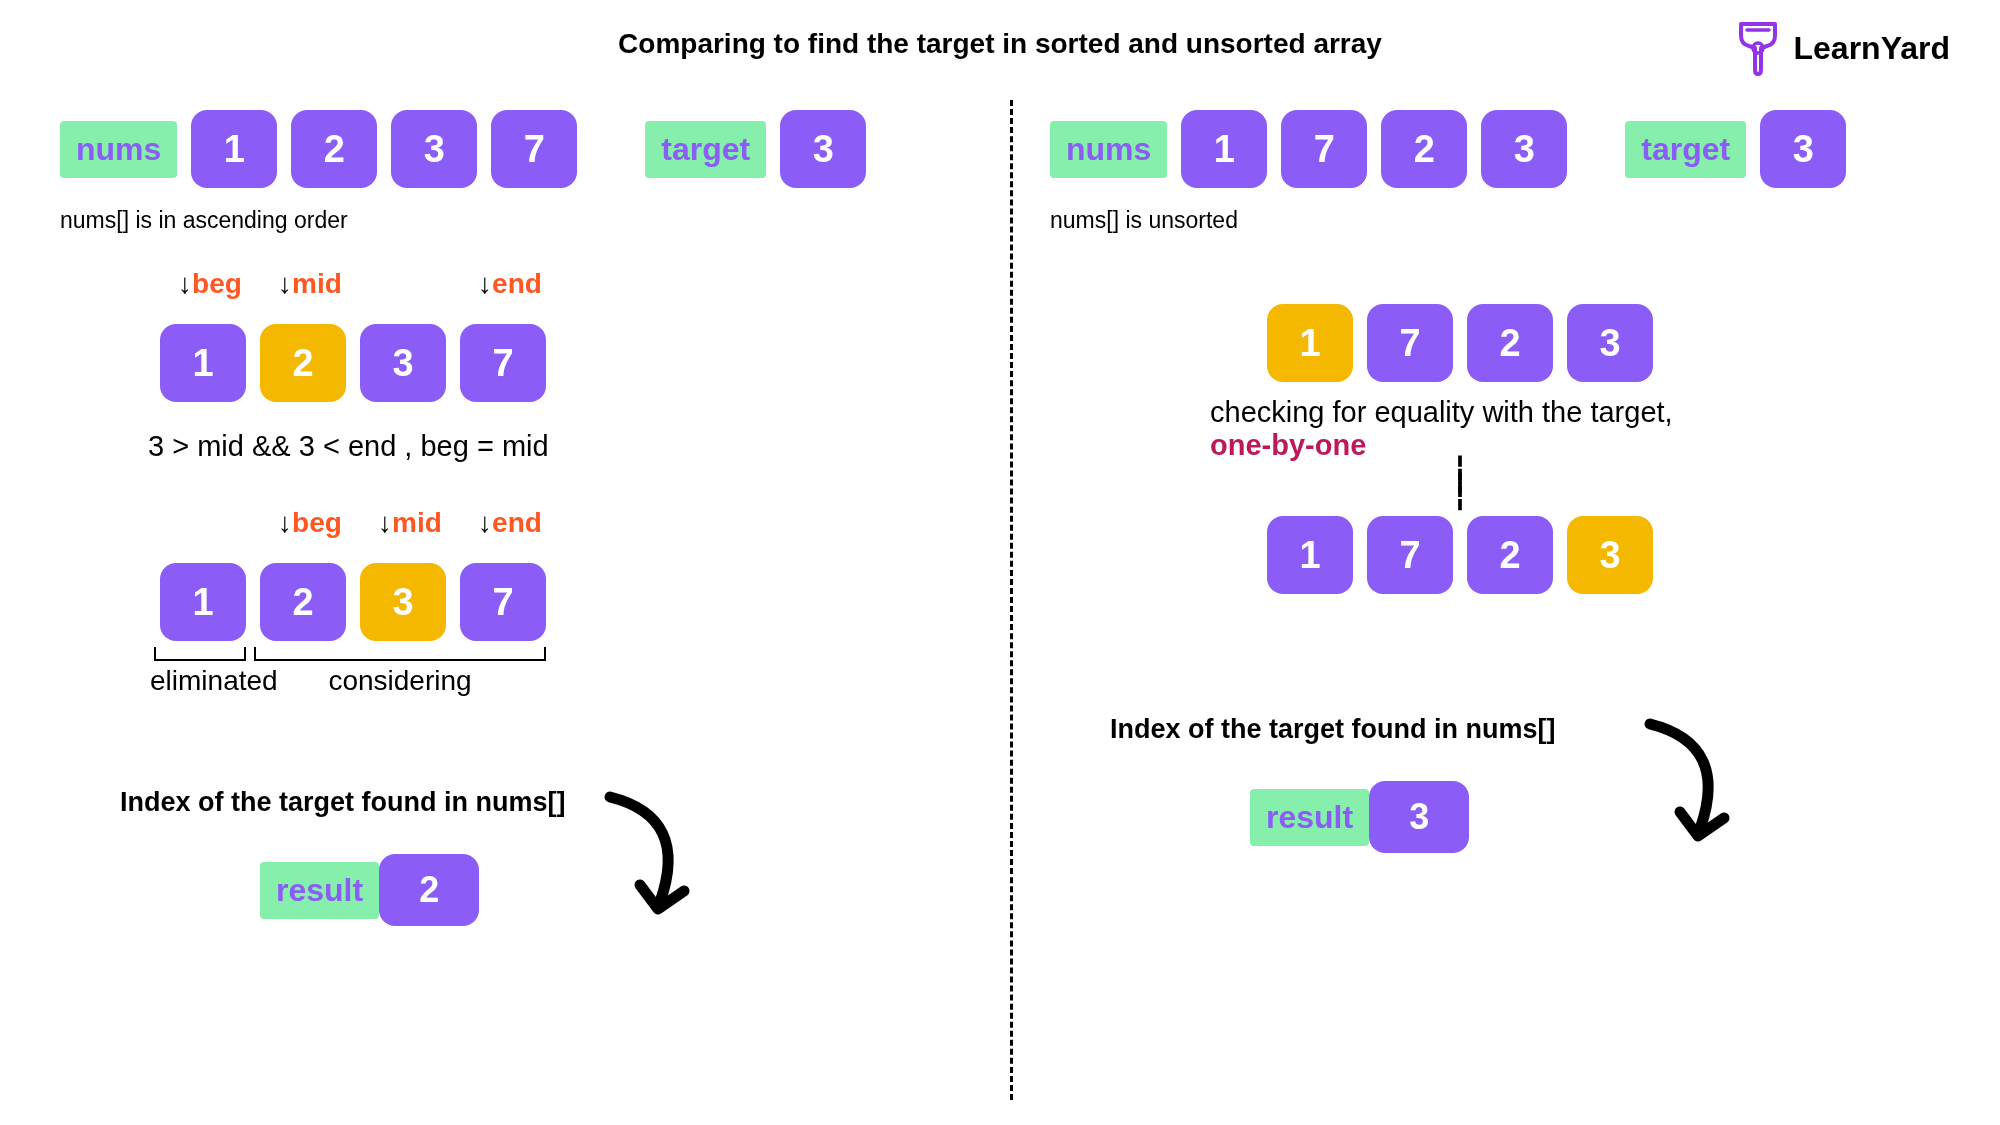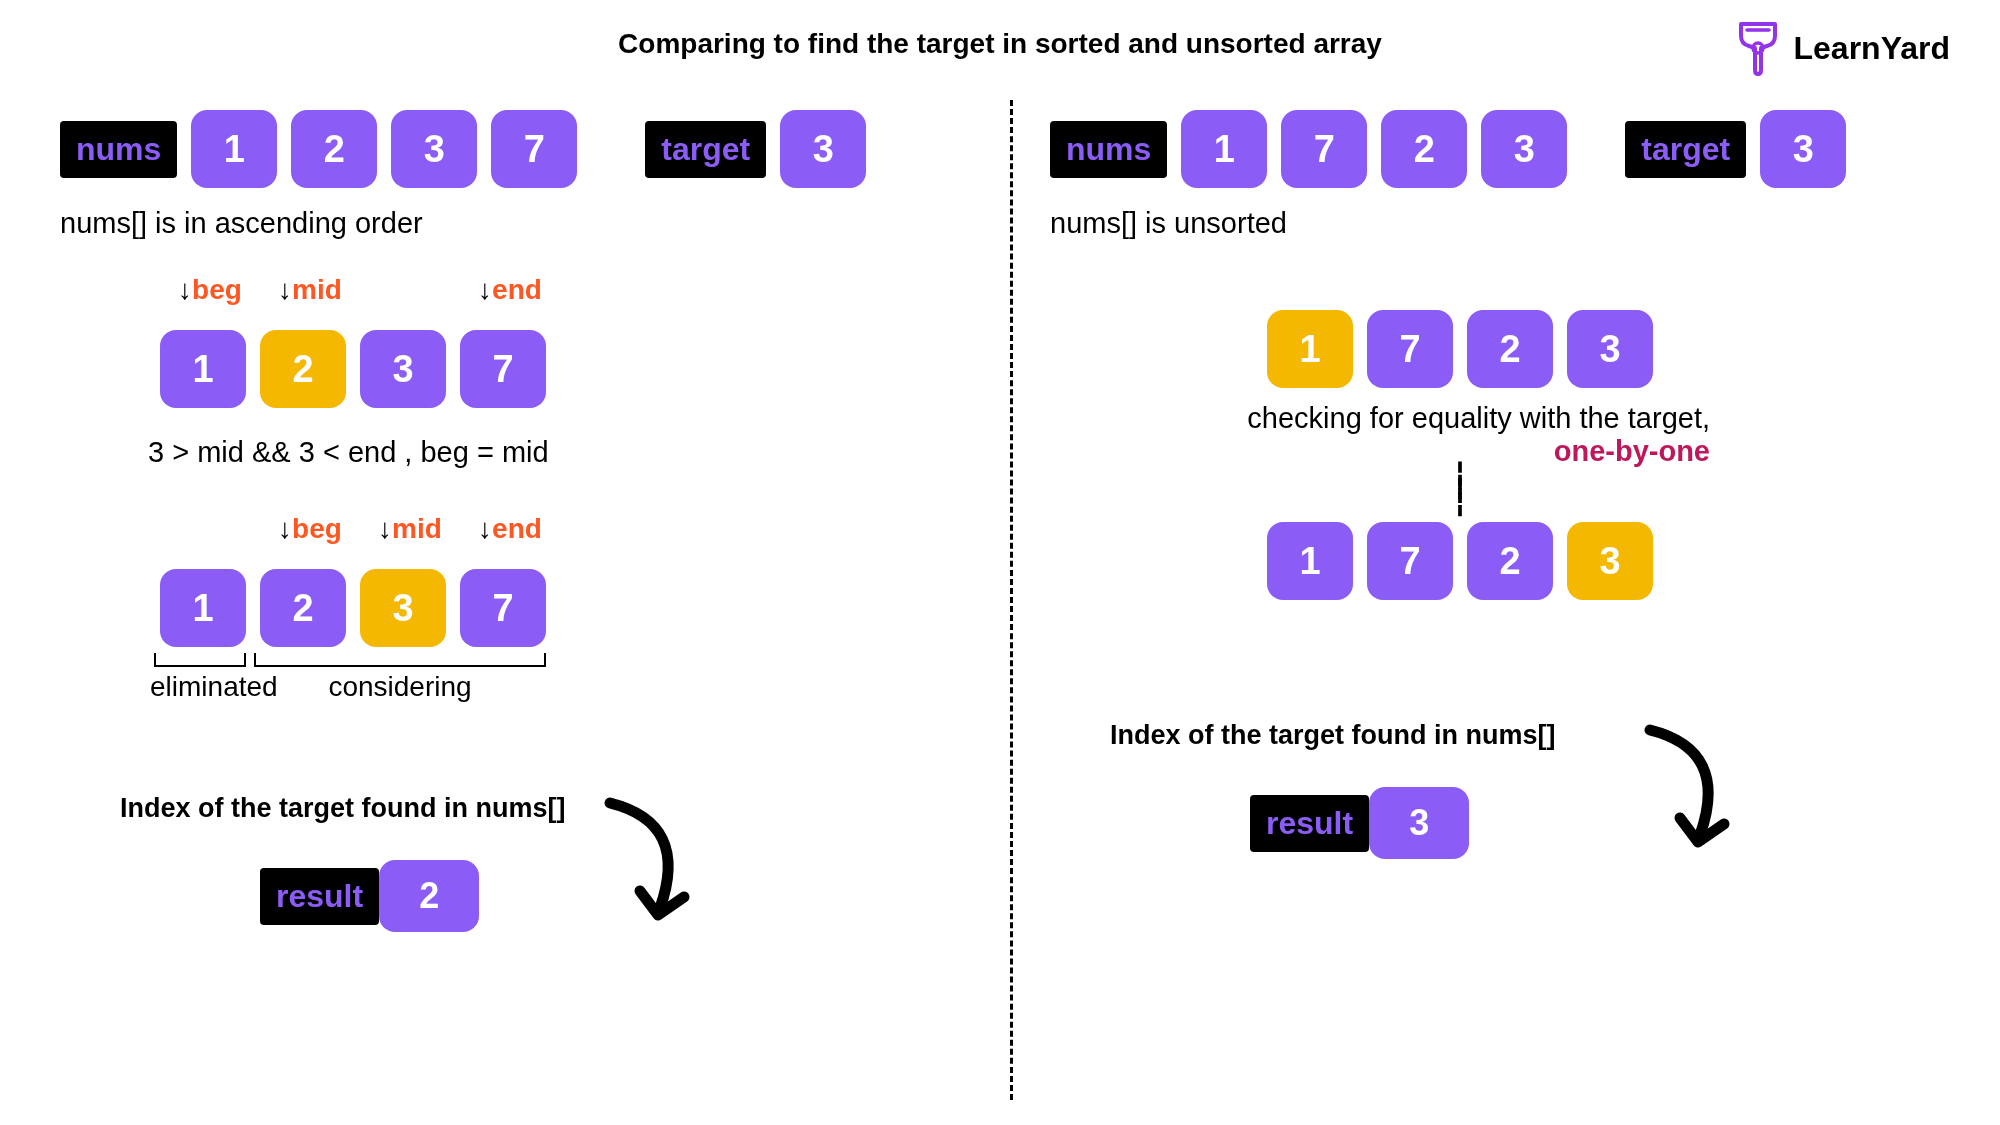--- a/index.html
+++ b/index.html
@@ -41,49 +41,49 @@
   position: absolute;
   left: 1010px;
   top: 100px;
   height: 1000px;
   border-left: 3px dashed #000;
 }
 .left-panel { position: absolute; left: 60px; top: 110px; width: 900px; }
 .right-panel { position: absolute; left: 1050px; top: 110px; width: 900px; }
 .row { display: flex; align-items: center; gap: 14px; margin-bottom: 14px; }
 .label-box {
-  background: #000000;
+  background: #86efac;
   color: #8b5cf6;
   font-weight: 700;
   font-size: 32px;
   padding: 10px 16px;
   border-radius: 4px;
 }
 .cell {
   width: 86px;
   height: 78px;
   border-radius: 16px;
   display: flex;
   align-items: center;
   justify-content: center;
   font-size: 38px;
   font-weight: 800;
   color: #fff;
 }
 .cell.purple { background: #8b5cf6; }
 .cell.yellow { background: #f5b800; }
 .caption {
-  font-size: 29px;
+  font-size: 23px;
   color: #000;
   margin-top: 19px;
 }
 .caption-center {
   font-size: 29px;
   color: #000;
-  text-align: right;
+  text-align: left;
 }
 .orange { color: #be185d; font-weight: 600; }
 .step-block { position: relative; margin-top: 60px; margin-left: 100px; }
 .pointer-row { display: flex; position: absolute; top: -56px; }
 .pointer { width: 100px; text-align: center; position: relative; }
 .pointer .arrow {
   font-size: 28px;
   font-weight: 900;
   color: #000;
 }

